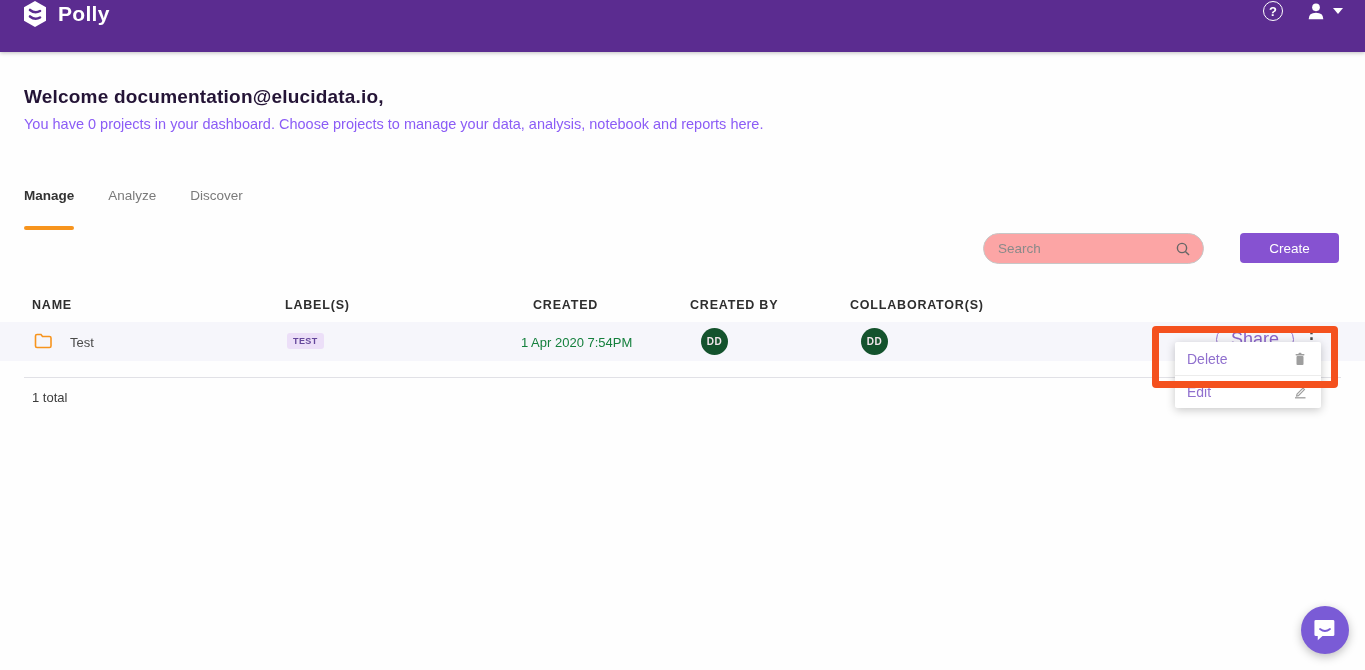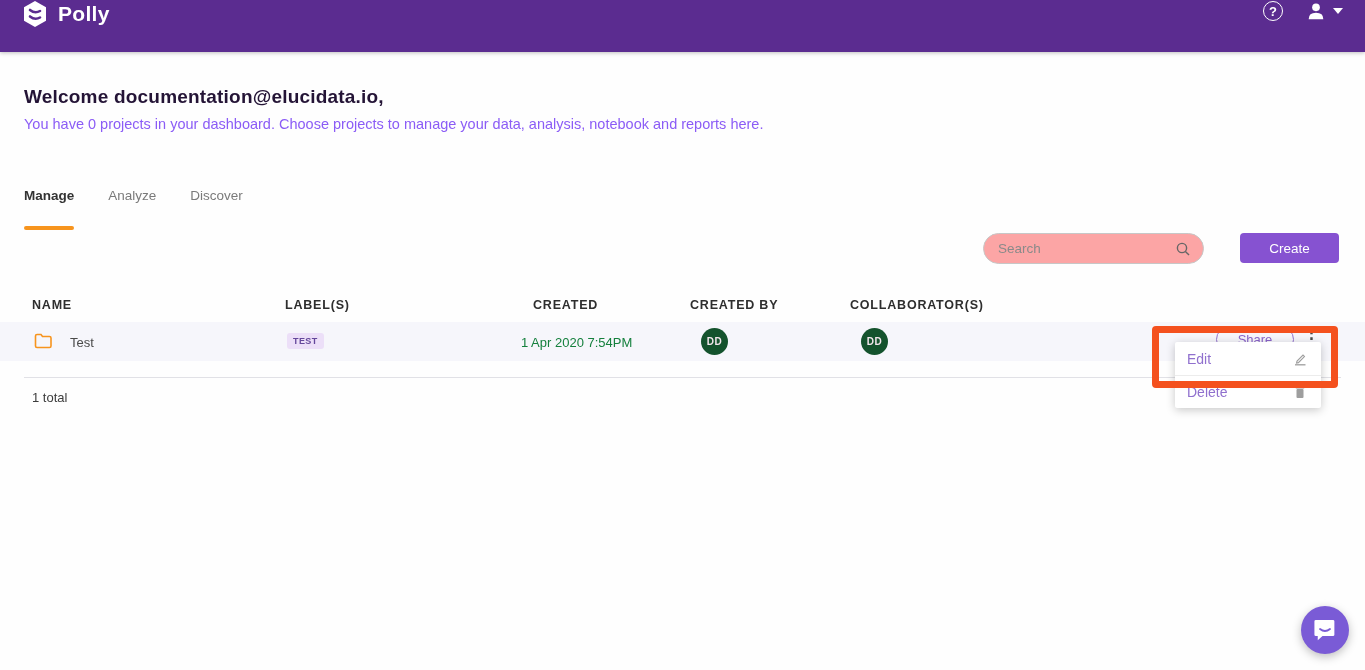--- a/index.html
+++ b/index.html
@@ -189,21 +189,21 @@
   .avatar-collab { left: 861px; }
 
   .share-btn {
     position: absolute;
     left: 1216px; top: 4px;
     width: 78px; height: 27px;
     border: 1px solid #9272cc;
     border-radius: 14px;
     background: transparent;
     color: #8a63c9;
-    font-size: 13px;
+    font-size: 18px;
     cursor: pointer;
     font-family: "Liberation Sans", sans-serif;
   }
   .kebab {
     position: absolute;
     left: 1303px; top: 5px;
     font-size: 17px;
     font-weight: bold;
     color: #4a4a4a;
     cursor: pointer;
@@ -332,34 +332,34 @@
     <span class="avatar avatar-collab">DD</span>
     <button class="share-btn">Share</button>
     <span class="kebab">⋮</span>
   </div>
 
   <div class="table-footer-divider"></div>
   <span class="total-text">1 total</span>
 
   <div class="context-menu">
     <div class="menu-item">
-      <span class="menu-item-label">Edit</span>
-      <svg class="menu-icon" viewBox="0 0 14 14">
-        <path d="M4 9.2 L10 3.2 L11.4 4.6 L5.4 10.6 L3.6 11 Z" fill="none" stroke="#9e9e9e" stroke-width="1.2"></path>
-        <line x1="2" y1="12.8" x2="12.5" y2="12.8" stroke="#9e9e9e" stroke-width="1.3"></line>
-      </svg>
-    </div>
-    <div class="menu-item">
       <span class="menu-item-label">Delete</span>
       <svg class="menu-icon" viewBox="0 0 14 14">
         <rect x="3.5" y="4" width="7" height="9" rx="1" fill="#9e9e9e"></rect>
         <rect x="2.5" y="2" width="9" height="1.6" rx="0.8" fill="#9e9e9e"></rect>
         <rect x="5.5" y="0.7" width="3" height="1.6" rx="0.8" fill="#9e9e9e"></rect>
       </svg>
     </div>
+    <div class="menu-item">
+      <span class="menu-item-label">Edit</span>
+      <svg class="menu-icon" viewBox="0 0 14 14">
+        <path d="M4 9.2 L10 3.2 L11.4 4.6 L5.4 10.6 L3.6 11 Z" fill="none" stroke="#9e9e9e" stroke-width="1.2"></path>
+        <line x1="2" y1="12.8" x2="12.5" y2="12.8" stroke="#9e9e9e" stroke-width="1.3"></line>
+      </svg>
+    </div>
   </div>
 
   <div class="annotation-rect"></div>
 
   <div class="chat-launcher">
     <svg width="24" height="26" viewBox="0 0 24 26">
       <path d="M3 2 h18 q1.5 0 1.5 1.5 v14 q0 1.5 -1.5 1.5 h-11 l-5 4.5 v-4.5 h-2 q-1.5 0 -1.5 -1.5 v-14 q0 -1.5 1.5 -1.5 Z" fill="#ffffff" transform="translate(0,1) scale(0.95)"></path>
       <path d="M7 12 q5 4 10 0" stroke="#7a5bd6" stroke-width="1.8" fill="none" stroke-linecap="round"></path>
     </svg>
   </div>

